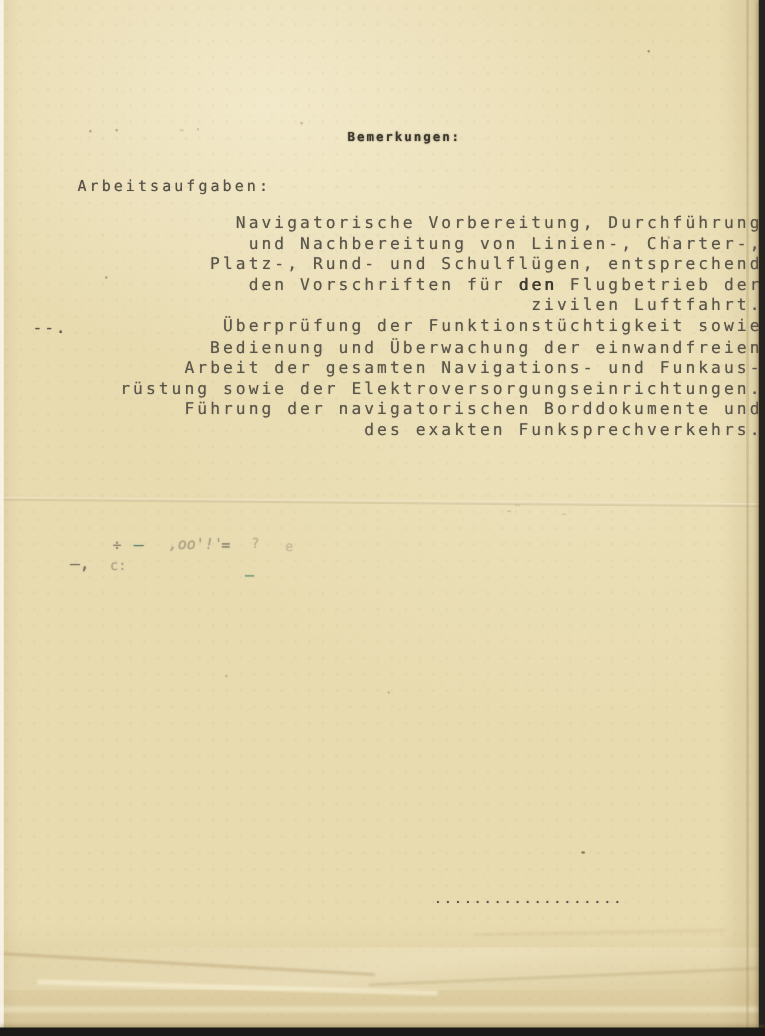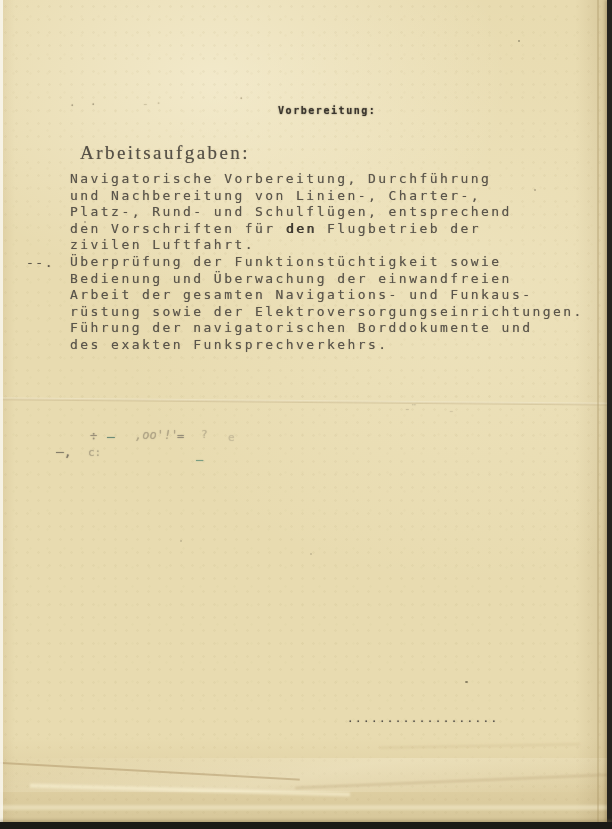--- a/index.html
+++ b/index.html
@@ -24,31 +24,31 @@
     background-size:11px 13px, 17px 19px;
     background-position:0 0, 5px 7px;
   }
   .remark{
     position:absolute;left:278px;top:105px;
     font-size:10px;font-weight:bold;letter-spacing:1.55px;
     color:#3b362e;text-shadow:0 0 1.5px rgba(75,68,55,0.75);
     white-space:pre;
   }
   .section-title{
-    position:absolute;left:80px;top:142px;
-    font-size:19px;letter-spacing:2.45px;color:#565147;
+    position:absolute;left:62px;top:142px;
+    font-size:12px;letter-spacing:2.45px;color:#565147;
     text-shadow:0 0 0.7px rgba(76,70,58,0.55);
     white-space:pre;
-    font-family:Liberation Serif, serif;
   }
   .body-block{
     position:absolute;left:70px;top:171px;width:540px;
     font-size:13px;letter-spacing:2.45px;line-height:16.6px;
     color:#5a554b;text-shadow:0 0 0.7px rgba(76,70,58,0.50);
     white-space:pre;
+    text-align:right;
   }
   .tline{height:16.6px;}
   .overstrike{font-weight:normal;color:#403b32;text-shadow:0.6px 0 0 #403b32;}
   .margin-mark{
     position:absolute;left:26px;top:255px;
     font-size:13px;letter-spacing:1.5px;color:#5f594d;
     text-shadow:0 0 0.7px rgba(80,74,62,0.5);white-space:pre;
   }
   .dots{
     position:absolute;left:347px;top:712px;
@@ -90,21 +90,21 @@
   <div class="crease c6"></div>
   <div class="crease c7"></div>
 
   <div class="speck" style="left:518px;top:40px;width:2px;height:2px;opacity:.6;"></div>
   <div class="speck" style="left:84px;top:221px;width:2px;height:2px;opacity:.5;"></div>
   <div class="speck" style="left:534px;top:189px;width:2px;height:2px;opacity:.45;"></div>
   <div class="speck" style="left:465px;top:681px;width:3px;height:2px;opacity:.7;background:#5d5642;"></div>
   <div class="speck" style="left:310px;top:553px;width:2px;height:2px;opacity:.3;"></div>
   <div class="speck" style="left:180px;top:540px;width:2px;height:2px;opacity:.3;"></div>
 
-  <div class="remark">Vorbereitung:</div>
+  <div class="remark">Bemerkungen:</div>
   <div class="section-title">Arbeitsaufgaben:</div>
   <div class="margin-mark">--.</div>
   <div class="body-block" id="body-lines"><div class="tline">Navigatorische Vorbereitung, Durchführung</div><div class="tline">und Nachbereitung von Linien-, Charter-,</div><div class="tline">Platz-, Rund- und Schulflügen, entsprechend</div><div class="tline"><span>den Vorschriften für </span><span class="overstrike">den</span><span> Flugbetrieb der</span></div><div class="tline">zivilen Luftfahrt.</div><div class="tline">Überprüfung der Funktionstüchtigkeit sowie</div><div class="tline">Bedienung und Überwachung der einwandfreien</div><div class="tline">Arbeit der gesamten Navigations- und Funkaus-</div><div class="tline">rüstung sowie der Elektroversorgungseinrichtungen.</div><div class="tline">Führung der navigatorischen Borddokumente und</div><div class="tline">des exakten Funksprechverkehrs.</div></div>
   <div class="dots">...................</div>
 
   <div id="ghosts">
       <span class="ghost" style="left: 69px; top: 99px; color: rgb(162, 152, 124); font-size: 11px;">·</span>
       <span class="ghost" style="left: 90px; top: 98px; color: rgb(162, 152, 124); font-size: 11px;">·</span>
       <span class="ghost" style="left: 142px; top: 97px; color: rgb(200, 189, 156); font-size: 11px;">- ·</span>
       <span class="ghost" style="left: 238px; top: 92px; color: rgb(181, 170, 138); font-size: 11px;">·</span>

